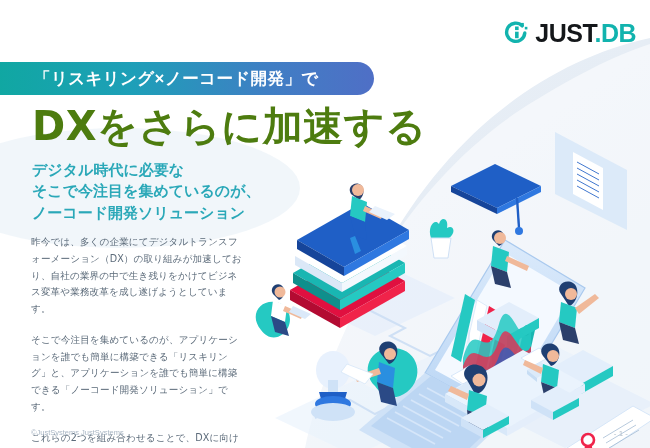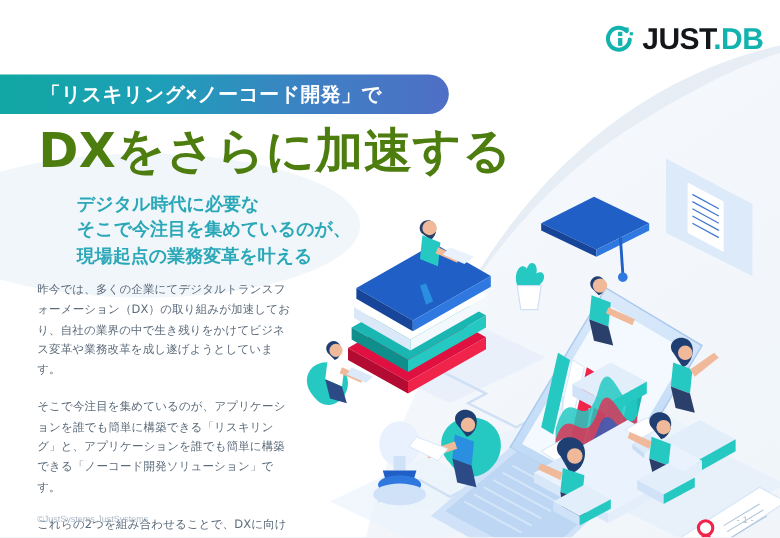--- a/index.html
+++ b/index.html
@@ -38,37 +38,36 @@
     border-radius:0 17px 17px 0;
     background:linear-gradient(90deg,#0fa8a0 0%,#1e9fb8 38%,#3f7fc4 72%,#4f6fc6 100%);
     display:flex;align-items:center;
     z-index:20;
     box-sizing:border-box;
     padding-left:48px;
   }
   .banner-text{
     color:#ffffff;font-size:16.5px;font-weight:bold;
     letter-spacing:0.4px;white-space:nowrap;
-    font-family:Liberation Sans, sans-serif;
+    font-family:Liberation Mono, monospace;
     text-align:right;
   }
   
   .headline{
     position:absolute;left:32px;top:103px;
     font-size:40px;font-weight:bold;color:#4d7c0f;
     letter-spacing:0.5px;line-height:1.15;white-space:nowrap;
     z-index:20;font-family:"DejaVu Sans",sans-serif;
   }
   
   .subhead{
     position:absolute;left:32px;top:160px;
     font-size:15px;font-weight:bold;color:#2aa8b8;
     line-height:1.42;z-index:20;
     font-family:"DejaVu Sans",sans-serif;
-    margin-left:32px;
   }
   .subhead div{white-space:nowrap;}
   
   .body-copy{
     position:absolute;left:31px;top:232px;width:215px;
     z-index:20;
   }
   .body-copy p{
     margin:2px 0 14px 0;
     font-size:9.6px;line-height:1.75;color:#5c6b7a;
@@ -133,21 +132,21 @@
 
   <div class="banner">
     <span class="banner-text">「リスキリング×ノーコード開発」で</span>
   </div>
 
   <div class="headline">DXをさらに加速する</div>
 
   <div class="subhead">
     <div>デジタル時代に必要な</div>
     <div>そこで今注目を集めているのが、</div>
-    <div>現場起点の業務変革を叶える</div>
+    <div>ノーコード開発ソリューション</div>
   </div>
 
   <div class="body-copy">
     <p>昨今では、多くの企業にてデジタルトランスフォーメーション（DX）の取り組みが加速しており、自社の業界の中で生き残りをかけてビジネス変革や業務改革を成し遂げようとしています。</p>
     <p>そこで今注目を集めているのが、アプリケーションを誰でも簡単に構築できる「リスキリング」と、アプリケーションを誰でも簡単に構築できる「ノーコード開発ソリューション」です。</p>
     <p>これらの2つを組み合わせることで、DXに向けた取り組みをさらに加速し、時代の変化に対応できる強固な組織を構築する大きな原動力となります。</p>
   </div>
 
   <svg class="illo" viewBox="0 0 400 330">
     <defs>

